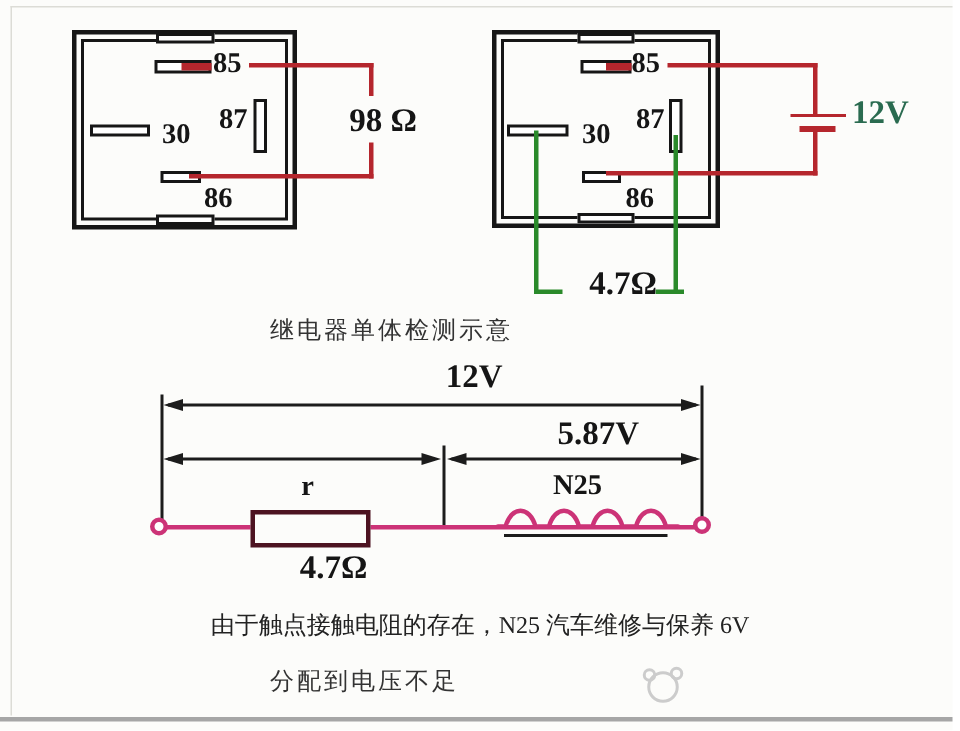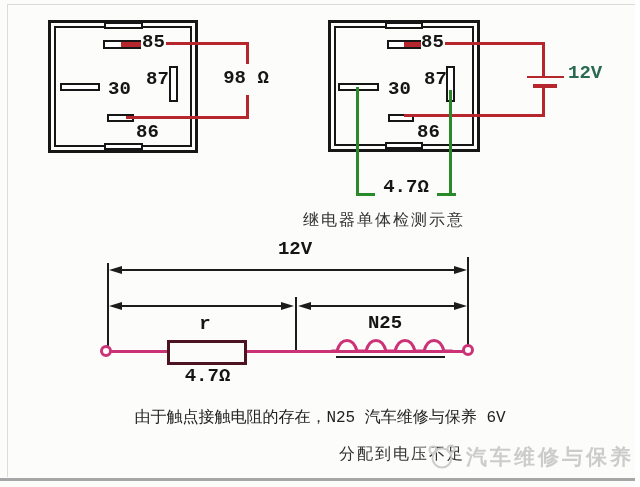--- a/index.html
+++ b/index.html
@@ -1,36 +1,36 @@
 <!DOCTYPE html>
 <html><head>
 <meta charset="utf-8">
 <style>
   html,body{margin:0;padding:0;background:#ffffff;}
   #canvas{
     position:relative; width:635px; height:487px; overflow:hidden;
     background:#fcfcfa;
-    font-family:Liberation Mono, monospace;
+    font-family:Liberation Serif, serif;
   }
   
   .ln{position:absolute;}
   .k{background:#1c1c1c;}
   .r{background:#b5262d;}
   .g{background:#2a8a2a;}
   .m{background:#cc3377;}
   .frame{background:#dcdcd6;}
   
   .relay{position:absolute; border:3px solid #161616; background:#fcfcfa; box-sizing:border-box;}
   .relay .inner{position:absolute; inset:3px; border:2px solid #161616;}
   .slot{position:absolute; background:#ffffff; border:2px solid #161616; box-sizing:border-box;}
   
   .lbl{position:absolute; font-weight:bold; color:#151515; white-space:nowrap; line-height:1;}
   .pin{font-size:19px;}
-  .reading{font-size:19px; text-align:center;}
-  .caption{position:absolute; font-size:16px; color:#333333; text-align:right; letter-spacing:2px; white-space:nowrap;}
+  .reading{font-size:22px; text-align:right;}
+  .caption{position:absolute; font-size:16px; color:#333333; text-align:left; letter-spacing:2px; white-space:nowrap;}
   .note{position:absolute; left:0; width:640px; text-align:center; font-size:16px; color:#222222; white-space:nowrap;}
   .green-txt{color:#2a6b50;}
   
   .ah{position:absolute; width:0; height:0; border-top:4px solid transparent; border-bottom:4px solid transparent;}
   .ah.aleft{border-right:13px solid #1c1c1c;}
   .ah.aright{border-left:13px solid #1c1c1c;}
   
   .terminal{position:absolute; width:12px; height:12px; border:3px solid #cc3377; border-radius:50%; background:#ffffff; box-sizing:border-box;}
   .resistor{position:absolute; border:3px solid #4d1321; background:#fcfcfa; box-sizing:border-box;}
   .watermark-text{position:absolute; font-size:21px; color:#cccccc; letter-spacing:3px; white-space:nowrap; font-weight:bold;}
@@ -98,20 +98,21 @@
 
   <div class="ln k" style="left:107px; top:263px; width:2px; height:85px;"></div>
   <div class="ln k" style="left:467px; top:257px; width:2px; height:89px;"></div>
   <div class="ln k" style="left:295px; top:297px; width:2px; height:54px;"></div>
 
   <span class="lbl reading" style="left:255px; top:240px; width:80px;">12V</span>
   <div class="ln k" style="left:112px; top:269px; width:352px; height:2px;"></div>
   <div class="ah aleft" style="left:109px; top:266px;"></div>
   <div class="ah aright" style="left:454px; top:266px;"></div>
 
+  <span class="lbl reading" style="left:336px; top:278px; width:90px;">5.87V</span>
   <div class="ln k" style="left:112px; top:305px; width:178px; height:2px;"></div>
   <div class="ah aleft" style="left:109px; top:302px;"></div>
   <div class="ah aright" style="left:281px; top:302px;"></div>
   <div class="ln k" style="left:301px; top:305px; width:163px; height:2px;"></div>
   <div class="ah aleft" style="left:298px; top:302px;"></div>
   <div class="ah aright" style="left:454px; top:302px;"></div>
 
   <div class="ln m" style="left:111px; top:350px; width:355px; height:3px;"></div>
   <div class="terminal" style="left:100px; top:345px;"></div>
   <div class="terminal" style="left:462px; top:344px;"></div>
@@ -127,16 +128,15 @@
   <div class="ln k" style="left:336px; top:356px; width:109px; height:2px;"></div>
 
   <div class="note" style="top:407px;">由于触点接触电阻的存在，N25 汽车维修与保养 6V</div>
   <div class="caption" style="left:180px; top:444px; width:285px;">分配到电压不足</div>
 
   <svg style="position:absolute; left:424px; top:442px;" width="36" height="28" viewBox="0 0 36 28">
     <circle cx="18" cy="16" r="9.5" fill="none" stroke="#cccccc" stroke-width="2"></circle>
     <circle cx="9" cy="8" r="3.5" fill="none" stroke="#cccccc" stroke-width="2"></circle>
     <circle cx="27" cy="7" r="3.5" fill="none" stroke="#cccccc" stroke-width="2"></circle>
   </svg>
-  <span class="watermark-text" style="left:466px; top:443px;">汽车维修与保养</span>
 
   <div class="ln" style="left:0px; top:478px; width:640px; height:3px; background:#a6a6a6;"></div>
 </div>
 
 </body></html>

